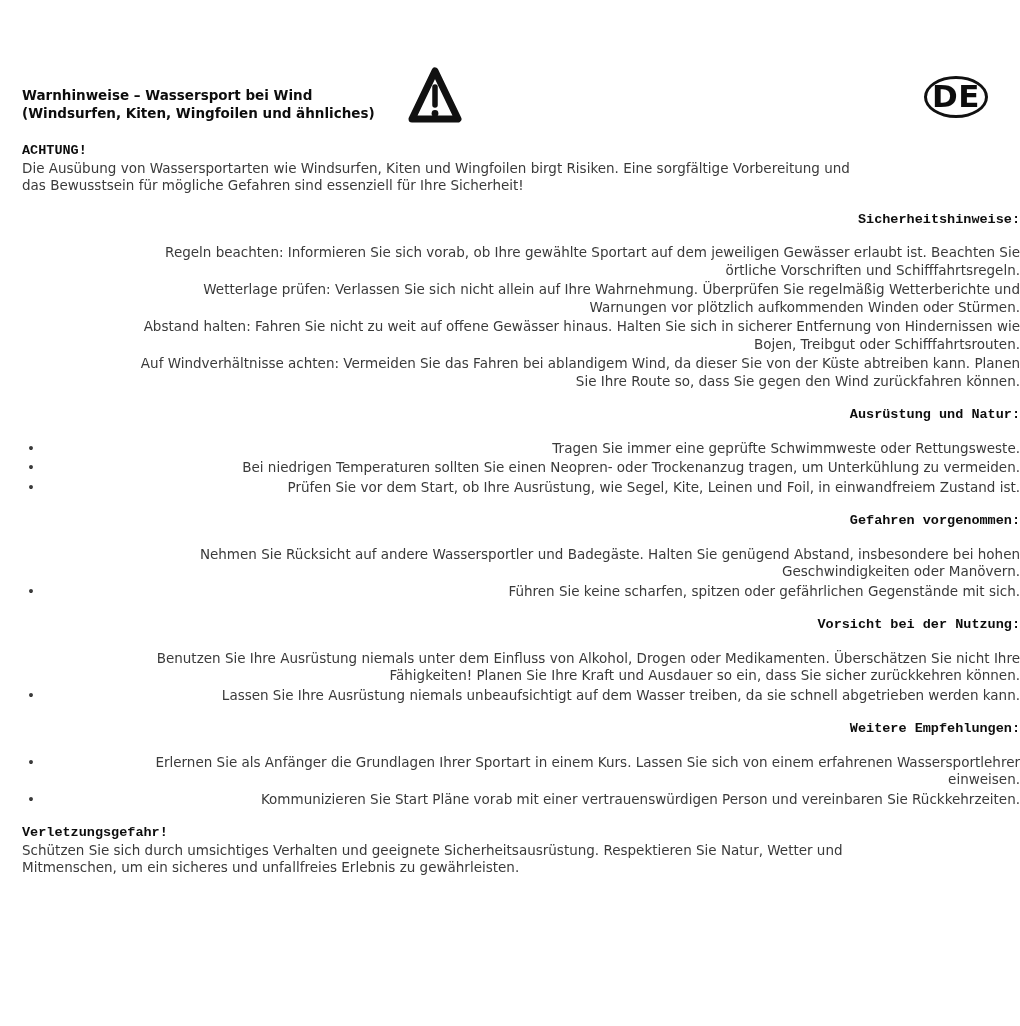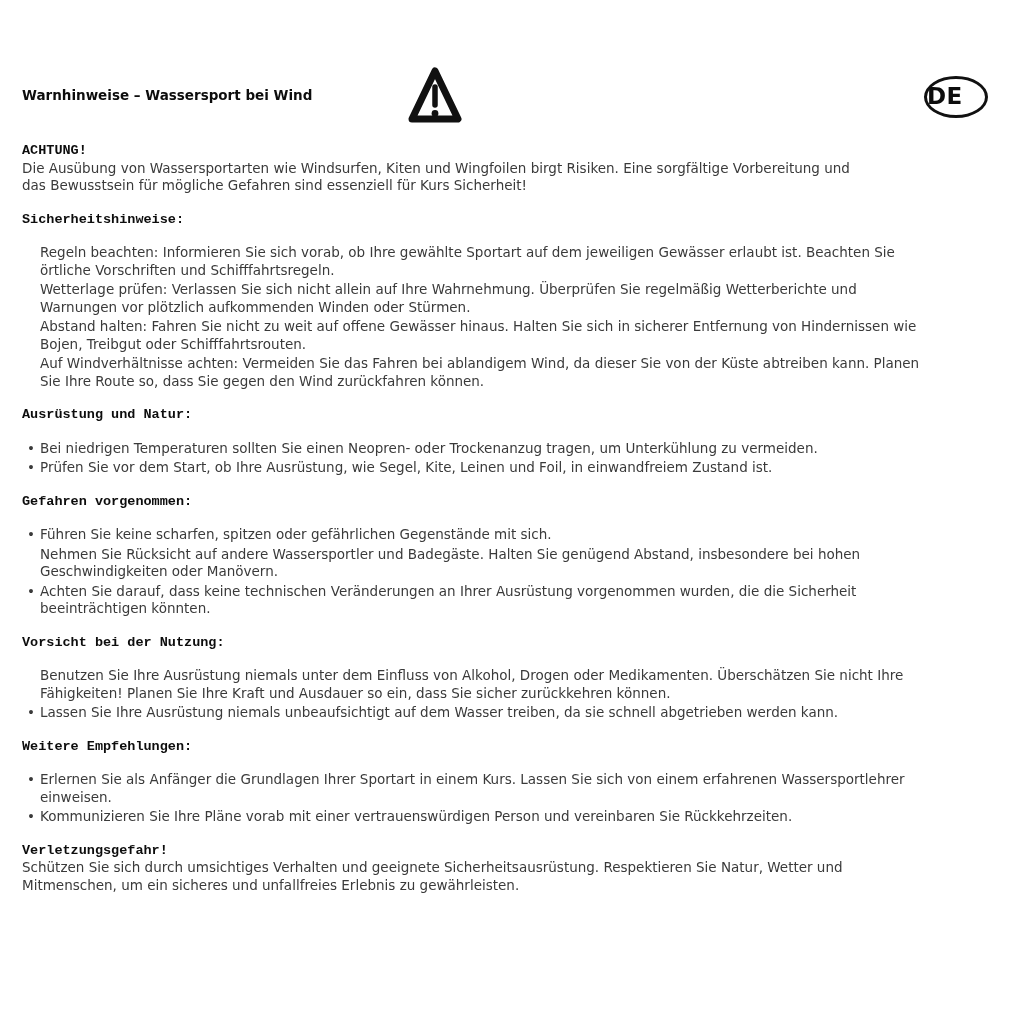--- a/index.html
+++ b/index.html
@@ -33,29 +33,30 @@
   .lang-badge {
     position: absolute;
     top: -10px;
     right: 32px;
     width: 58px;
     height: 36px;
     border: 3.5px solid #111;
     border-radius: 50%;
     display: flex;
     align-items: center;
+    justify-content: center;
     font-weight: bold;
-    font-size: 23px;
+    font-size: 31px;
     color: #0d0d0d;
     letter-spacing: 0.5px;
   }
 
   
   .intro { margin-top: 20px; }
-  .section { margin-top: 16px; }
+  .section { margin-top: 16px; text-align: right; }
   .outro { margin-top: 16px; }
   .heading {
     font-weight: bold;
     color: #0d0d0d;
     line-height: 17.5px;
     font-family: Liberation Mono, monospace;
   }
   .section > .heading { margin-bottom: 16px; }
   .para {
     margin: 0;
@@ -77,85 +78,85 @@
   }
 </style>
 </head>
 <body>
 
 <div class="page">
 
   <header class="header">
     <div class="title-block">
       <div class="title-line">Warnhinweise – Wassersport bei Wind</div>
+      <div class="title-line">(Windsurfen, Kiten, Wingfoilen und ähnliches)</div>
     </div>
     <svg class="warning-triangle" viewBox="0 0 54 60" aria-hidden="true">
       <path d="M27 5 L50 53 L4 53 Z" fill="none" stroke="#111" stroke-width="7" stroke-linejoin="round"></path>
       <path d="M27 21 L27 39" fill="none" stroke="#111" stroke-width="5.5" stroke-linecap="round"></path>
       <circle cx="27" cy="47.5" r="3.4" fill="#111"></circle>
     </svg>
     <div class="lang-badge">
       <span>DE</span>
     </div>
   </header>
 
   <section class="intro">
     <div class="heading">ACHTUNG!</div>
     <p class="para">Die Ausübung von Wassersportarten wie Windsurfen, Kiten und Wingfoilen birgt Risiken. Eine sorgfältige Vorbereitung und
-das Bewusstsein für mögliche Gefahren sind essenziell für Kurs Sicherheit!</p>
+das Bewusstsein für mögliche Gefahren sind essenziell für Ihre Sicherheit!</p>
   </section>
 
   <section class="section">
     <div class="heading">Sicherheitshinweise:</div>
     <div class="items">
       <div class="item">Regeln beachten: Informieren Sie sich vorab, ob Ihre gewählte Sportart auf dem jeweiligen Gewässer erlaubt ist. Beachten Sie
 örtliche Vorschriften und Schifffahrtsregeln.</div>
       <div class="item">Wetterlage prüfen: Verlassen Sie sich nicht allein auf Ihre Wahrnehmung. Überprüfen Sie regelmäßig Wetterberichte und
 Warnungen vor plötzlich aufkommenden Winden oder Stürmen.</div>
       <div class="item">Abstand halten: Fahren Sie nicht zu weit auf offene Gewässer hinaus. Halten Sie sich in sicherer Entfernung von Hindernissen wie
 Bojen, Treibgut oder Schifffahrtsrouten.</div>
       <div class="item">Auf Windverhältnisse achten: Vermeiden Sie das Fahren bei ablandigem Wind, da dieser Sie von der Küste abtreiben kann. Planen
 Sie Ihre Route so, dass Sie gegen den Wind zurückfahren können.</div>
     </div>
   </section>
 
   <section class="section">
     <div class="heading">Ausrüstung und Natur:</div>
     <div class="items">
+      <div class="item bulleted">Tragen Sie immer eine geprüfte Schwimmweste oder Rettungsweste.</div>
       <div class="item bulleted">Bei niedrigen Temperaturen sollten Sie einen Neopren- oder Trockenanzug tragen, um Unterkühlung zu vermeiden.</div>
       <div class="item bulleted">Prüfen Sie vor dem Start, ob Ihre Ausrüstung, wie Segel, Kite, Leinen und Foil, in einwandfreiem Zustand ist.</div>
     </div>
   </section>
 
   <section class="section">
     <div class="heading">Gefahren vorgenommen:</div>
     <div class="items">
-      <div class="item bulleted">Führen Sie keine scharfen, spitzen oder gefährlichen Gegenstände mit sich.</div>
       <div class="item">Nehmen Sie Rücksicht auf andere Wassersportler und Badegäste. Halten Sie genügend Abstand, insbesondere bei hohen
 Geschwindigkeiten oder Manövern.</div>
-      <div class="item bulleted">Achten Sie darauf, dass keine technischen Veränderungen an Ihrer Ausrüstung vorgenommen wurden, die die Sicherheit
-beeinträchtigen könnten.</div>
+      <div class="item bulleted">Führen Sie keine scharfen, spitzen oder gefährlichen Gegenstände mit sich.</div>
     </div>
   </section>
 
   <section class="section">
     <div class="heading">Vorsicht bei der Nutzung:</div>
     <div class="items">
       <div class="item">Benutzen Sie Ihre Ausrüstung niemals unter dem Einfluss von Alkohol, Drogen oder Medikamenten. Überschätzen Sie nicht Ihre
 Fähigkeiten! Planen Sie Ihre Kraft und Ausdauer so ein, dass Sie sicher zurückkehren können.</div>
       <div class="item bulleted">Lassen Sie Ihre Ausrüstung niemals unbeaufsichtigt auf dem Wasser treiben, da sie schnell abgetrieben werden kann.</div>
     </div>
   </section>
 
   <section class="section">
     <div class="heading">Weitere Empfehlungen:</div>
     <div class="items">
       <div class="item bulleted">Erlernen Sie als Anfänger die Grundlagen Ihrer Sportart in einem Kurs. Lassen Sie sich von einem erfahrenen Wassersportlehrer
 einweisen.</div>
-      <div class="item bulleted">Kommunizieren Sie Ihre Pläne vorab mit einer vertrauenswürdigen Person und vereinbaren Sie Rückkehrzeiten.</div>
+      <div class="item bulleted">Kommunizieren Sie Start Pläne vorab mit einer vertrauenswürdigen Person und vereinbaren Sie Rückkehrzeiten.</div>
     </div>
   </section>
 
   <section class="outro">
     <div class="heading">Verletzungsgefahr!</div>
     <p class="para">Schützen Sie sich durch umsichtiges Verhalten und geeignete Sicherheitsausrüstung. Respektieren Sie Natur, Wetter und
 Mitmenschen, um ein sicheres und unfallfreies Erlebnis zu gewährleisten.</p>
   </section>
 
 </div>

